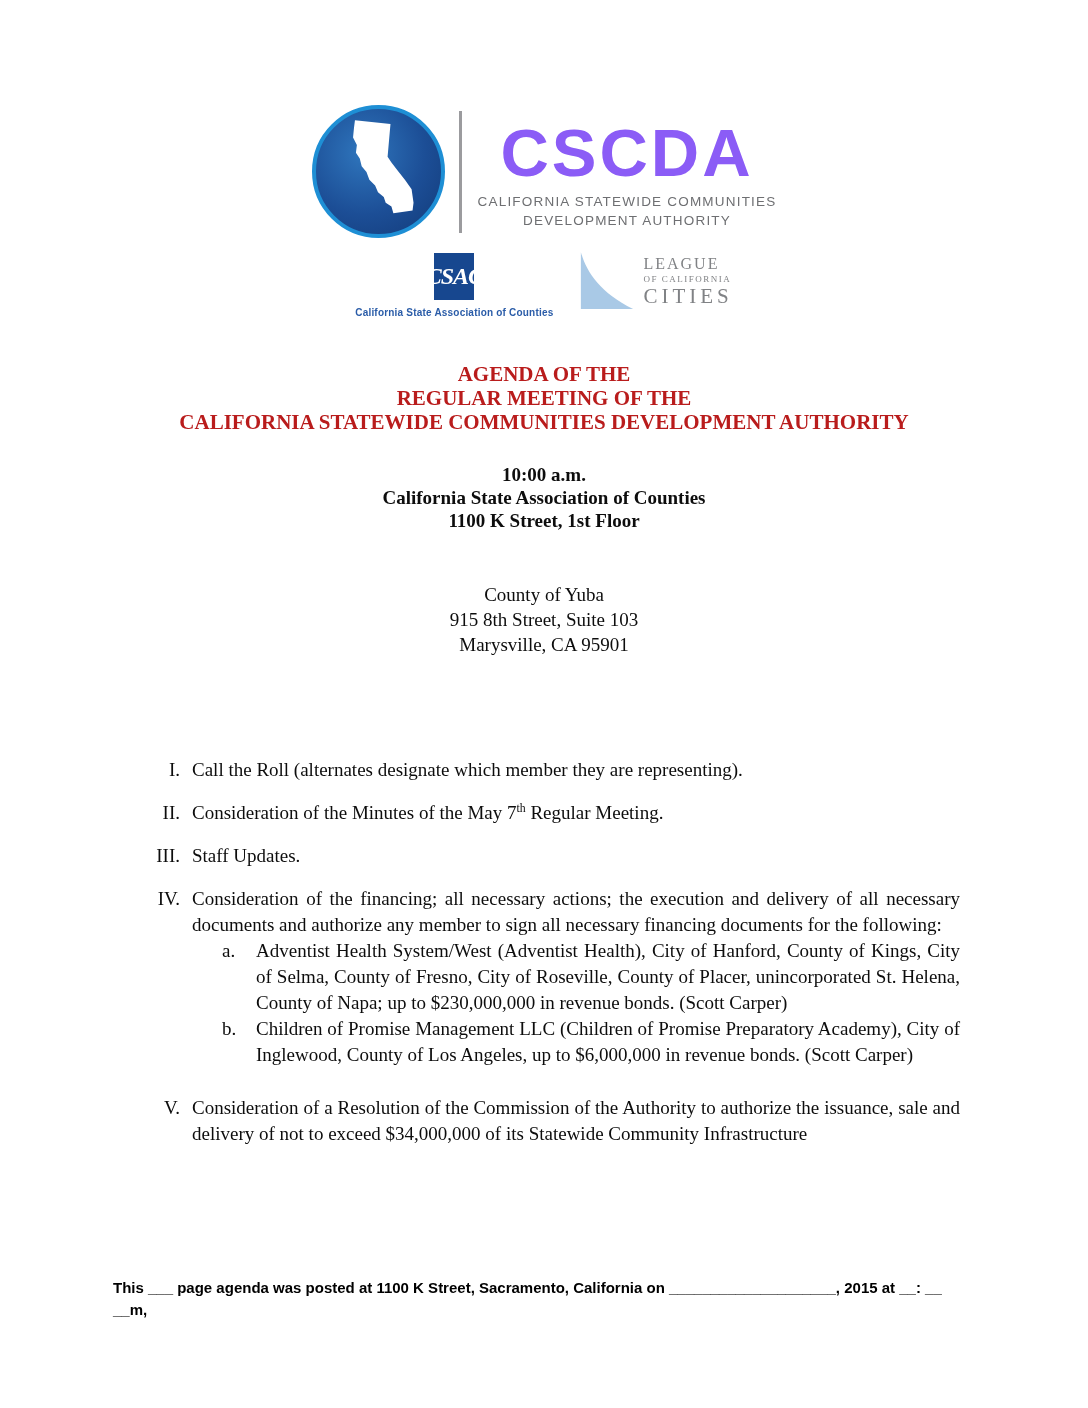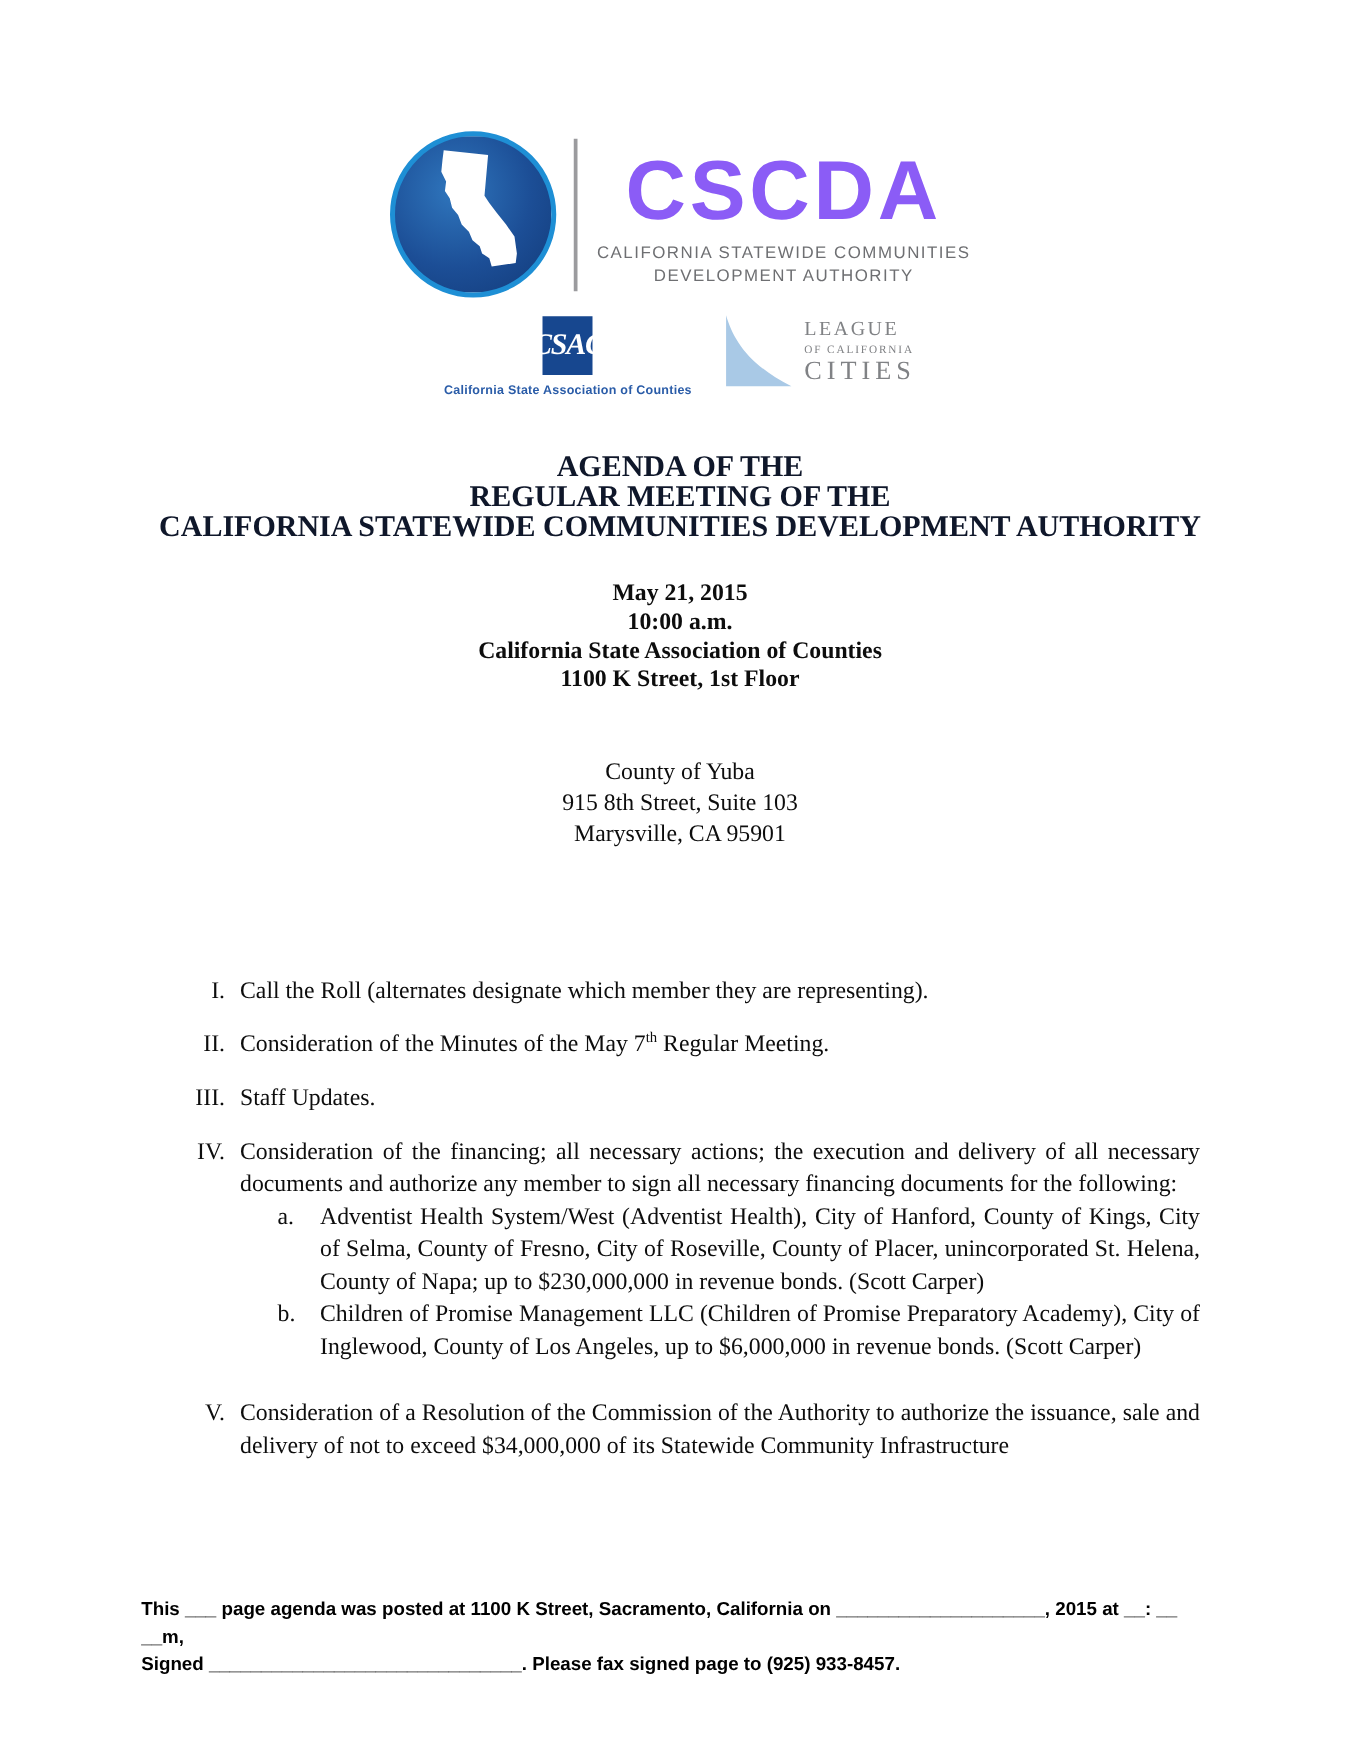--- a/index.html
+++ b/index.html
@@ -89,23 +89,23 @@
   .league-text { padding-top: 2px; font-family: "Liberation Serif", serif; color: #808285; }
   .league-l1 { font-size: 16px; line-height: 21px; letter-spacing: 2px; }
   .league-l2 { font-size: 9px;  line-height: 11px; letter-spacing: 1.5px; }
   .league-l3 { font-size: 21px; line-height: 23px; letter-spacing: 4px; }
 
   
   .doc-title {
     margin-top: 44px;
     text-align: center;
     font-weight: bold;
-    font-size: 24px;
+    font-size: 21px;
     line-height: 24px;
-    color: #0f172a;
+    color: #b91c1c;
   }
 
   
   .meeting-info {
     margin-top: 29px;
     text-align: center;
     font-weight: bold;
     font-size: 19px;
     line-height: 23px;
     color: #0d0d0d;
@@ -190,21 +190,20 @@
   </div>
 </div>
 
 <div class="doc-title">
   <div>AGENDA OF THE</div>
   <div>REGULAR MEETING OF THE</div>
   <div>CALIFORNIA STATEWIDE COMMUNITIES DEVELOPMENT AUTHORITY</div>
 </div>
 
 <div class="meeting-info">
-  <div>May 21, 2015</div>
   <div>10:00 a.m.</div>
   <div>California State Association of Counties</div>
   <div>1100 K Street, 1st Floor</div>
 </div>
 
 <div class="location2">
   <div>County of Yuba</div>
   <div>915 8th Street, Suite 103</div>
   <div>Marysville, CA 95901</div>
 </div>
@@ -243,14 +242,13 @@
 
   <div class="agenda-item" style="margin-top:27px;">
     <div class="num">V.</div>
     <div class="itext">Consideration of a Resolution of the Commission of the Authority to authorize the issuance, sale and delivery of not to exceed $34,000,000 of its Statewide Community Infrastructure</div>
   </div>
 
 </div>
 
 <div class="page-footer">
   <div>This ___ page agenda was posted at 1100 K Street, Sacramento, California on ____________________, 2015 at __: __ __m,</div>
-  <div>Signed ______________________________.   Please fax signed page to (925) 933-8457.</div>
 </div>
 
 </body></html>

